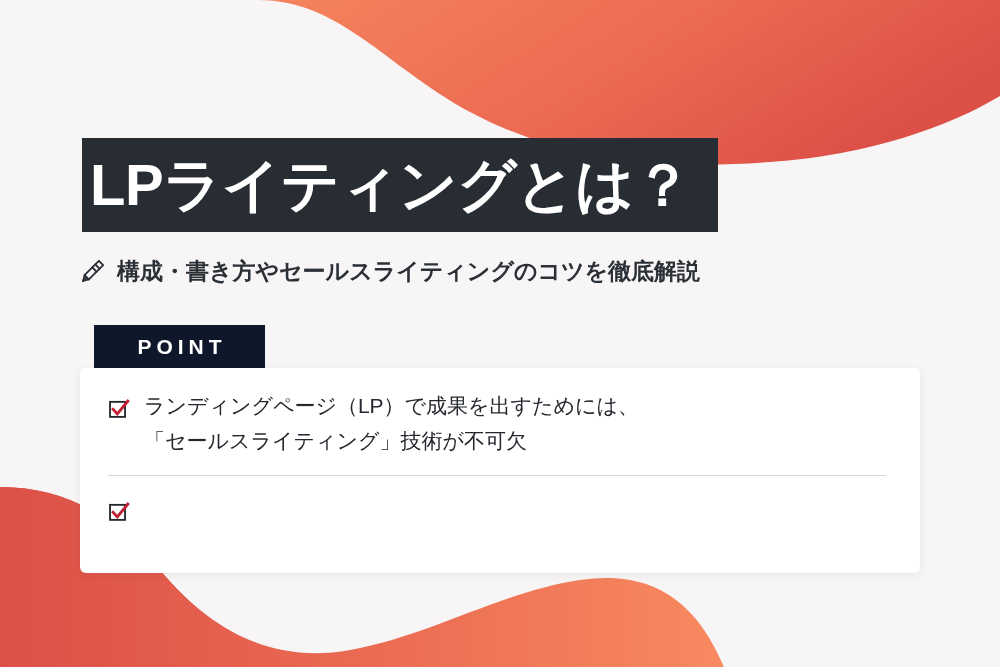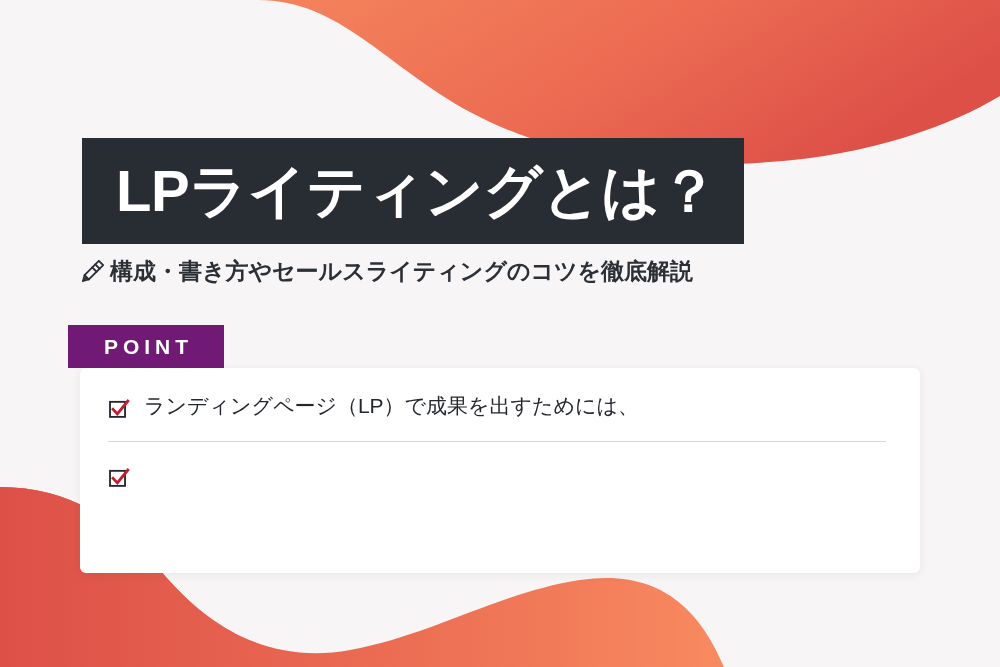--- a/index.html
+++ b/index.html
@@ -30,22 +30,22 @@
     width: 1000px;
     height: 667px;
     pointer-events: none;
   }
 
   
   .title-block {
     position: absolute;
     left: 82px;
     top: 138px;
-    height: 106px;
-    padding: 0 26px 0 34px;
+    height: 94px;
+    padding: 0 26px 0 8px;
     background: #282c33;
     display: flex;
     align-items: center;
     box-sizing: border-box;
   }
   .title-text {
     color: #ffffff;
     font-size: 58px;
     font-weight: bold;
     line-height: 1;
@@ -53,44 +53,44 @@
     white-space: nowrap;
   }
 
   
   .subtitle-row {
     position: absolute;
     left: 80px;
     top: 258px;
     display: flex;
     align-items: center;
-    gap: 4px;
+    gap: 11px;
   }
   .pencil-icon {
     width: 26px;
     height: 26px;
     display: block;
     flex: none;
   }
   .subtitle-text {
     color: #2b2f36;
     font-size: 23px;
     font-weight: bold;
     line-height: 1;
     white-space: nowrap;
   }
 
   
   .point-badge {
     position: absolute;
-    left: 68px;
+    left: 94px;
     top: 325px;
-    width: 156px;
+    width: 171px;
     height: 43px;
-    background: #701a75;
+    background: #0f172a;
     display: flex;
     align-items: center;
     justify-content: center;
     z-index: 3;
   }
   .point-badge-label {
     color: #ffffff;
     font-size: 21px;
     font-weight: bold;
     letter-spacing: 5px;
@@ -191,20 +191,21 @@
 
   <div class="point-card">
 
     <div class="point-item">
       <svg class="check-icon" viewBox="0 0 24 24" xmlns="http://www.w3.org/2000/svg">
         <rect x="2.2" y="4.2" width="16.4" height="16.4" fill="none" stroke="#24272d" stroke-width="2"></rect>
         <path d="M5.6 12.4 L10.2 17.4 L21.6 3.4" fill="none" stroke="#c01f33" stroke-width="3.1" stroke-linecap="square" stroke-linejoin="miter"></path>
       </svg>
       <div class="point-lines">
         <span class="point-line">ランディングページ（LP）で成果を出すためには、</span>
+        <span class="point-line">「セールスライティング」技術が不可欠</span>
       </div>
     </div>
 
     <div class="point-divider"></div>
 
     <div class="point-item">
       <svg class="check-icon" viewBox="0 0 24 24" xmlns="http://www.w3.org/2000/svg">
         <rect x="2.2" y="4.2" width="16.4" height="16.4" fill="none" stroke="#24272d" stroke-width="2"></rect>
         <path d="M5.6 12.4 L10.2 17.4 L21.6 3.4" fill="none" stroke="#c01f33" stroke-width="3.1" stroke-linecap="square" stroke-linejoin="miter"></path>
       </svg>

